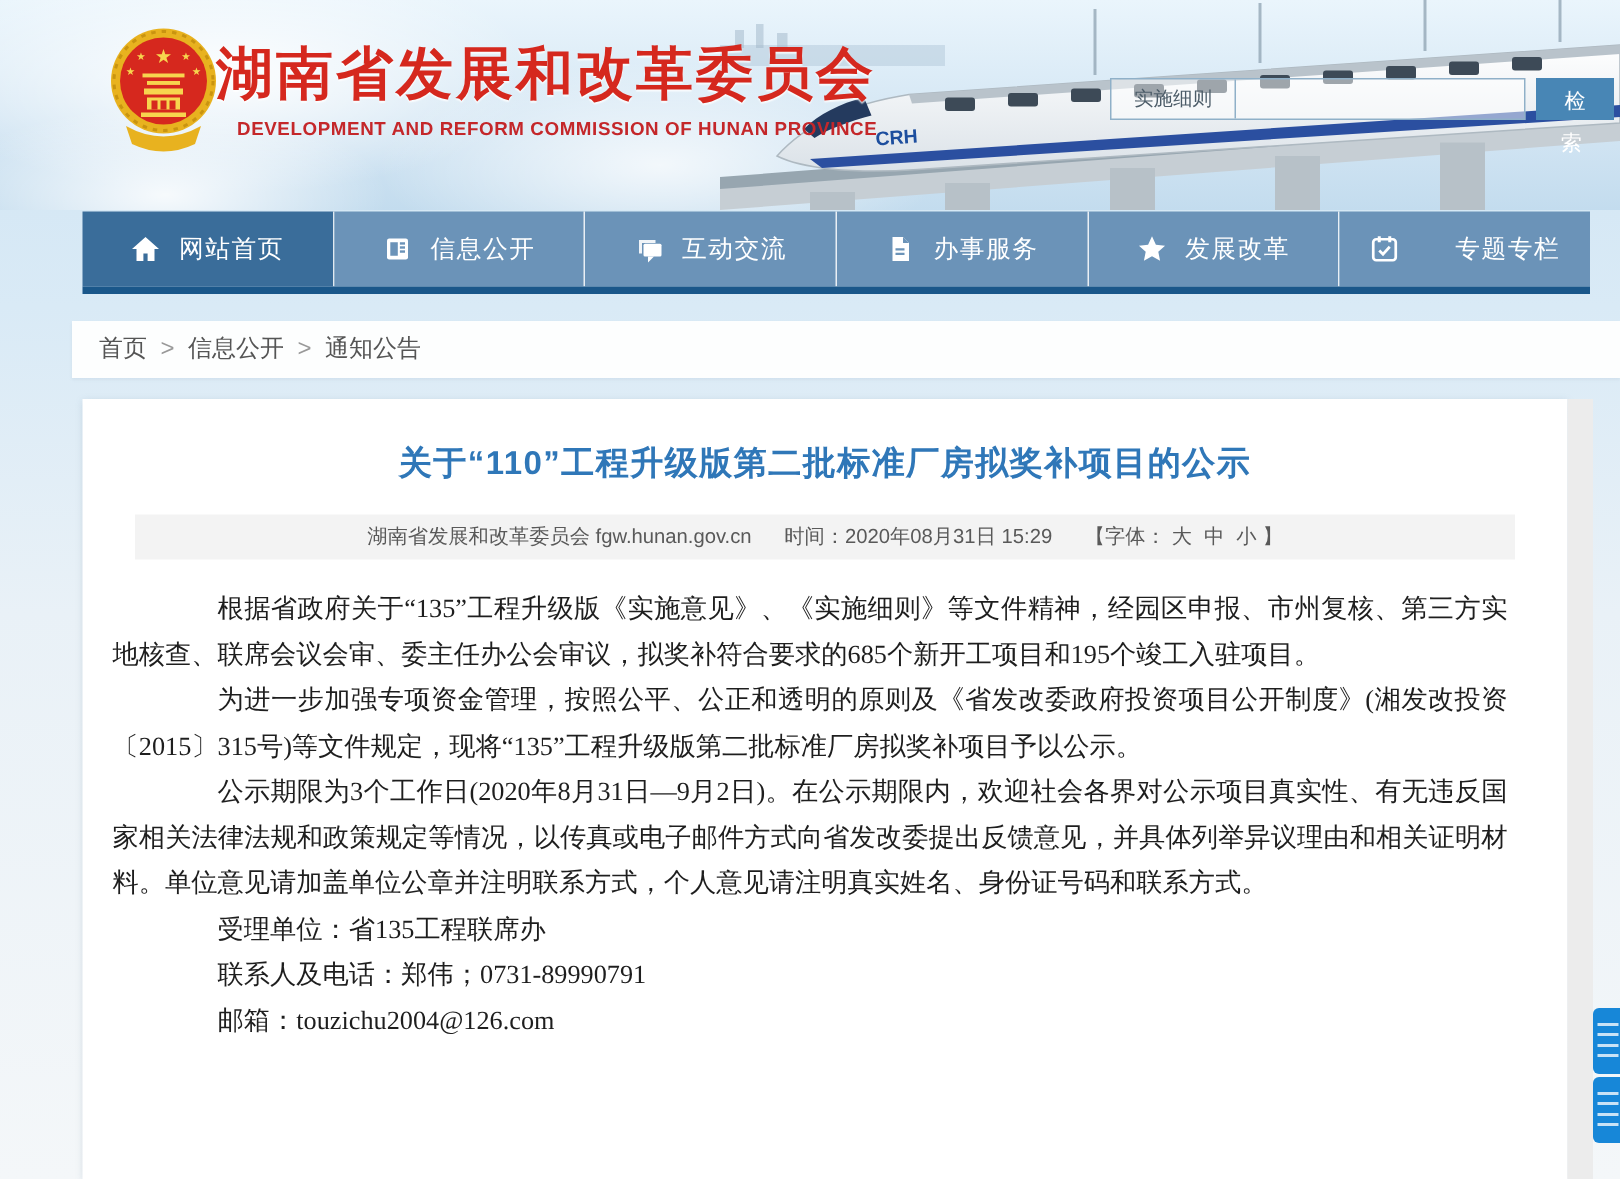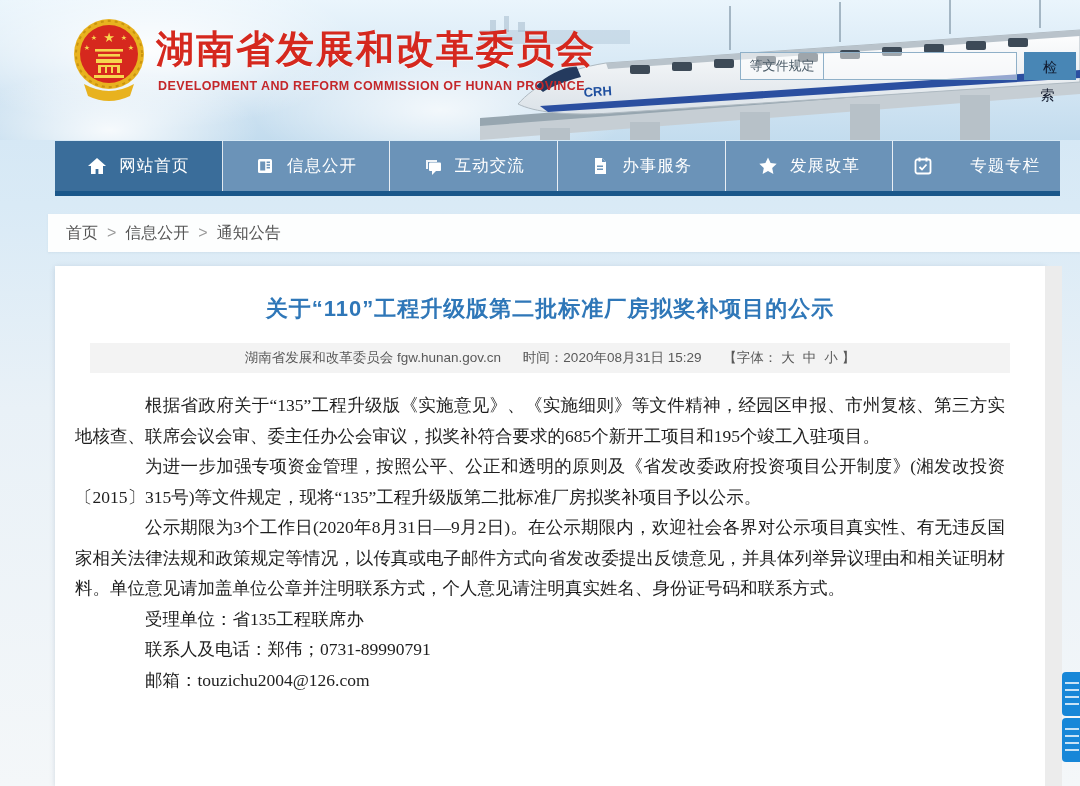--- a/index.html
+++ b/index.html
@@ -9,29 +9,29 @@
   
   .site-header{position:absolute;left:0;top:0;width:1080px;height:140px;overflow:hidden;
     background:linear-gradient(180deg,#eaf5fc 0%,#cfe3f2 70%,#c3dcee 100%);}
   .cloud{position:absolute;border-radius:50%;
     background:radial-gradient(ellipse at center,rgba(255,255,255,.95) 0%,rgba(255,255,255,0) 70%);}
   .cloud.c1{left:-60px;top:-30px;width:420px;height:160px;}
   .cloud.c2{left:250px;top:40px;width:380px;height:140px;opacity:.8;}
   .cloud.c3{left:-40px;top:70px;width:300px;height:120px;opacity:.9;}
   .train-svg{position:absolute;right:0;top:0;width:600px;height:140px;}
   .emblem-svg{position:absolute;left:72px;top:16px;width:74px;height:90px;}
-  .site-title{position:absolute;left:156px;top:24px;font-size:38px;font-weight:bold;color:#d5281e;
+  .site-title{position:absolute;left:144px;top:24px;font-size:38px;font-weight:bold;color:#d5281e;
     letter-spacing:2px;text-shadow:0 1px 1px rgba(255,255,255,.8);}
   .site-subtitle{position:absolute;left:158px;top:79px;font-size:12.5px;font-weight:bold;color:#c4272a;letter-spacing:.4px;}
   .search-bar{position:absolute;left:740px;top:52px;display:flex;align-items:center;}
   .search-box{display:flex;border:1px solid #8fb0c8;background:rgba(255,255,255,.5);height:26px;}
   .search-label{width:82px;text-align:center;line-height:26px;font-size:13px;color:#4c5c68;
     border-right:1px solid #8fb0c8;}
   .search-input{width:180px;height:24px;border:none;outline:none;background:transparent;font-size:13px;padding:0 6px;}
-  .search-btn{margin-left:7px;width:52px;height:28px;background:#4886b5;color:#0f172a;border:none;
+  .search-btn{margin-left:7px;width:52px;height:28px;background:#4886b5;color:#ffffff;border:none;
     font-size:14px;letter-spacing:5px;text-indent:5px;line-height:28px;cursor:pointer;}
   
   .main-nav{position:absolute;left:55px;top:141px;width:1005px;height:50px;display:flex;}
   .nav-item{flex:1;display:flex;align-items:center;justify-content:center;gap:12px;
     background:#6b93b8;border-right:1px solid rgba(255,255,255,.85);cursor:pointer;}
   .nav-item:last-child{border-right:none;gap:37px;}
   .nav-item.active{background:#3a6d9a;font-family:Liberation Serif, serif;}
   .nav-item .nav-icon{width:20px;height:20px;display:inline-block;}
   .nav-item .nav-icon svg{width:20px;height:20px;display:block;}
   .nav-item .nav-label{color:#fff;font-size:16.5px;letter-spacing:1px;}
@@ -139,21 +139,21 @@
           <rect x="41" y="51" width="4" height="6"></rect>
       </g>
       <path d="M12 68 Q37 82 62 68 L58 80 Q37 90 16 80 Z" fill="#e8b21f"></path>
     </svg>
 
     <div class="site-title">湖南省发展和改革委员会</div>
     <div class="site-subtitle">DEVELOPMENT AND REFORM COMMISSION OF HUNAN PROVINCE</div>
 
     <div class="search-bar">
       <div class="search-box">
-        <span class="search-label">等文件规定</span>
+        <span class="search-label">实施细则</span>
         <input class="search-input" type="text" value="" style="">
       </div>
       <button class="search-btn">检 索</button>
     </div>
   </header>
 
   <nav class="main-nav">
       <div class="nav-item active">
         <span class="nav-icon">
           <svg viewBox="0 0 20 20">

